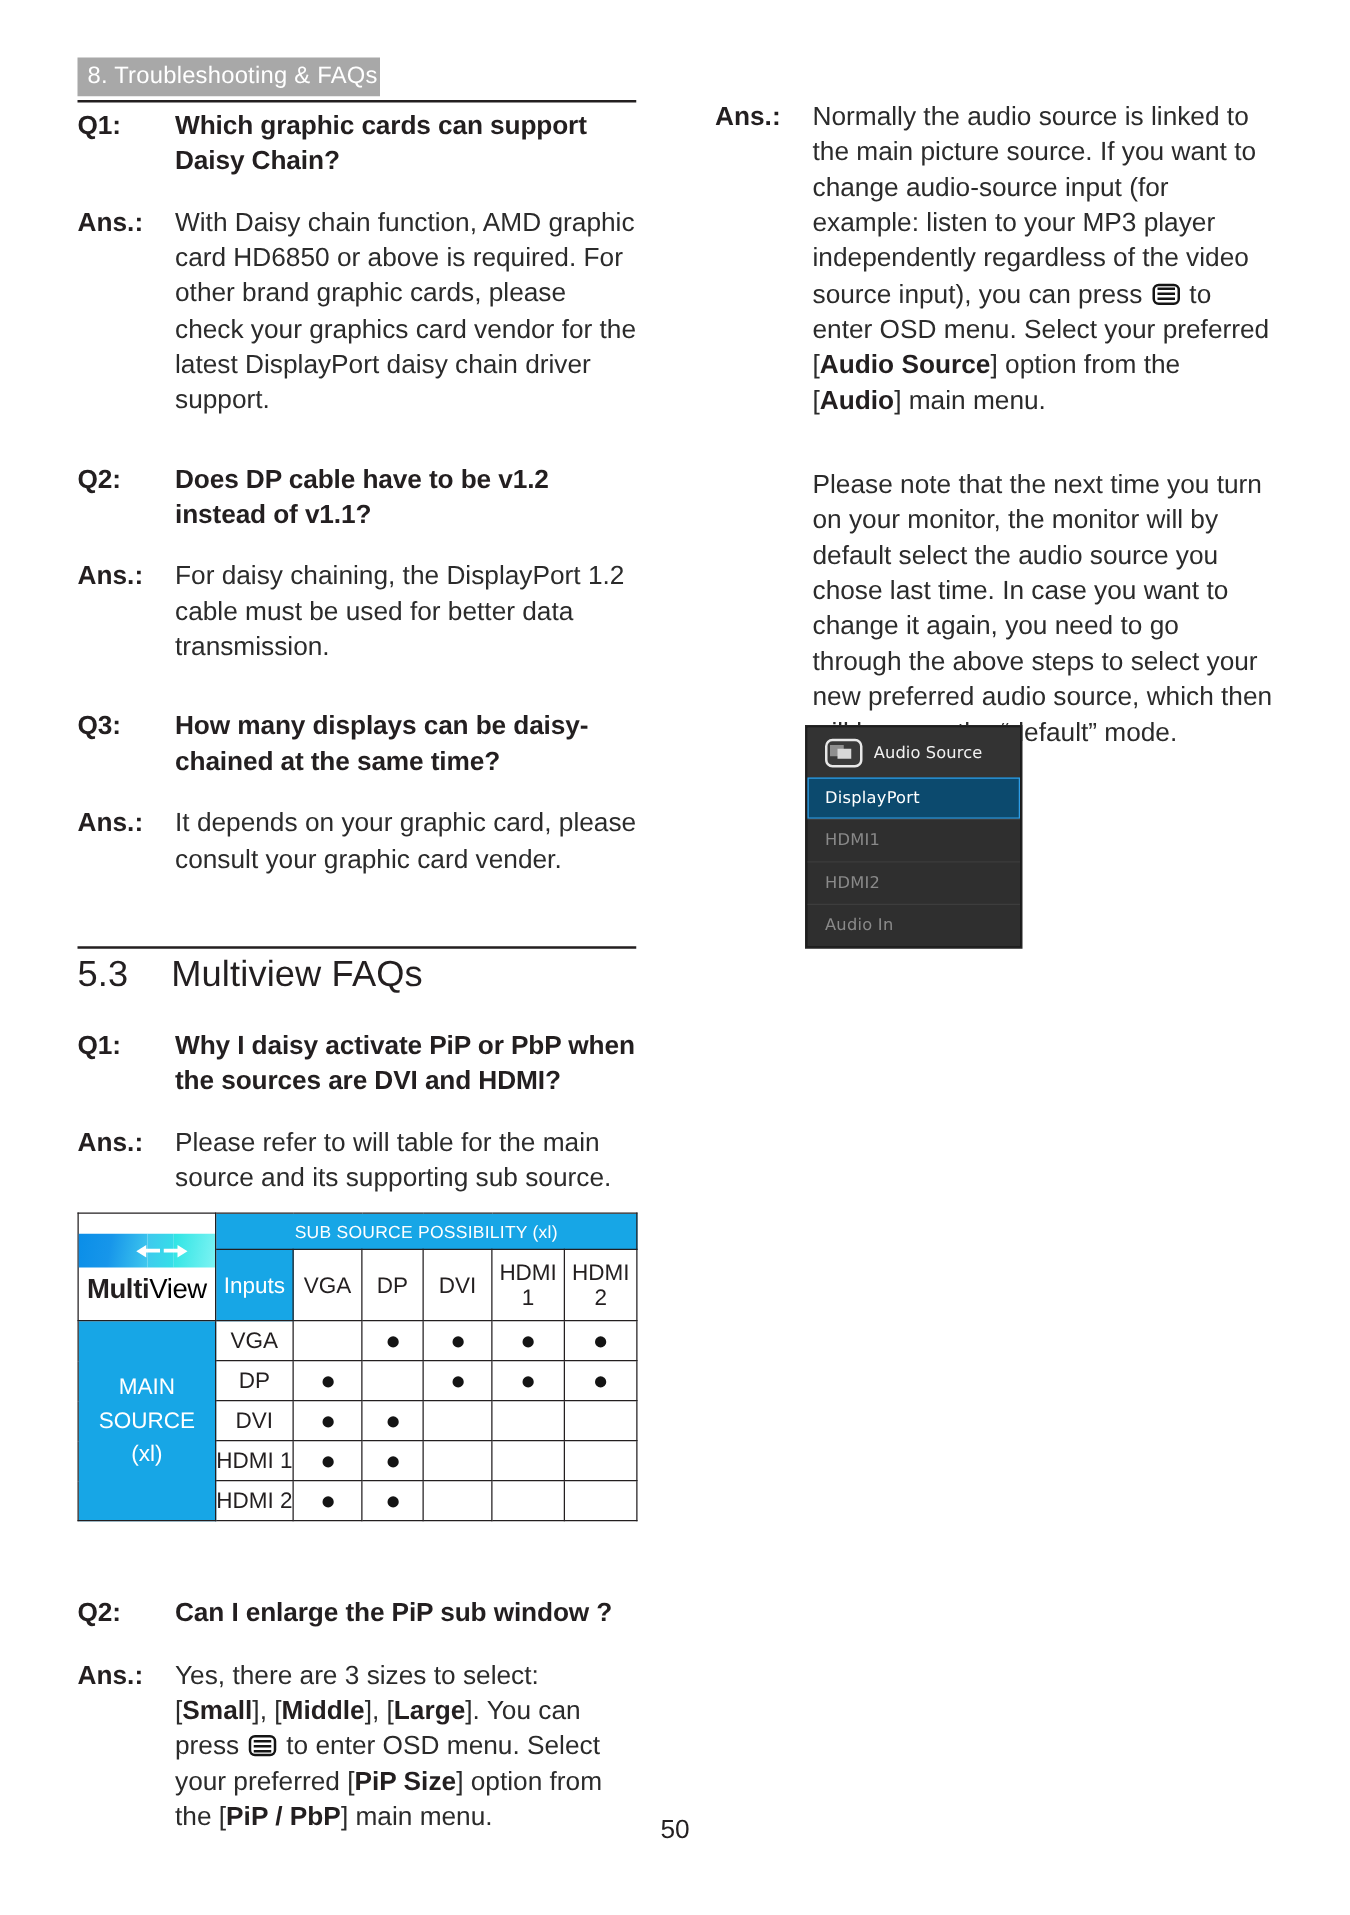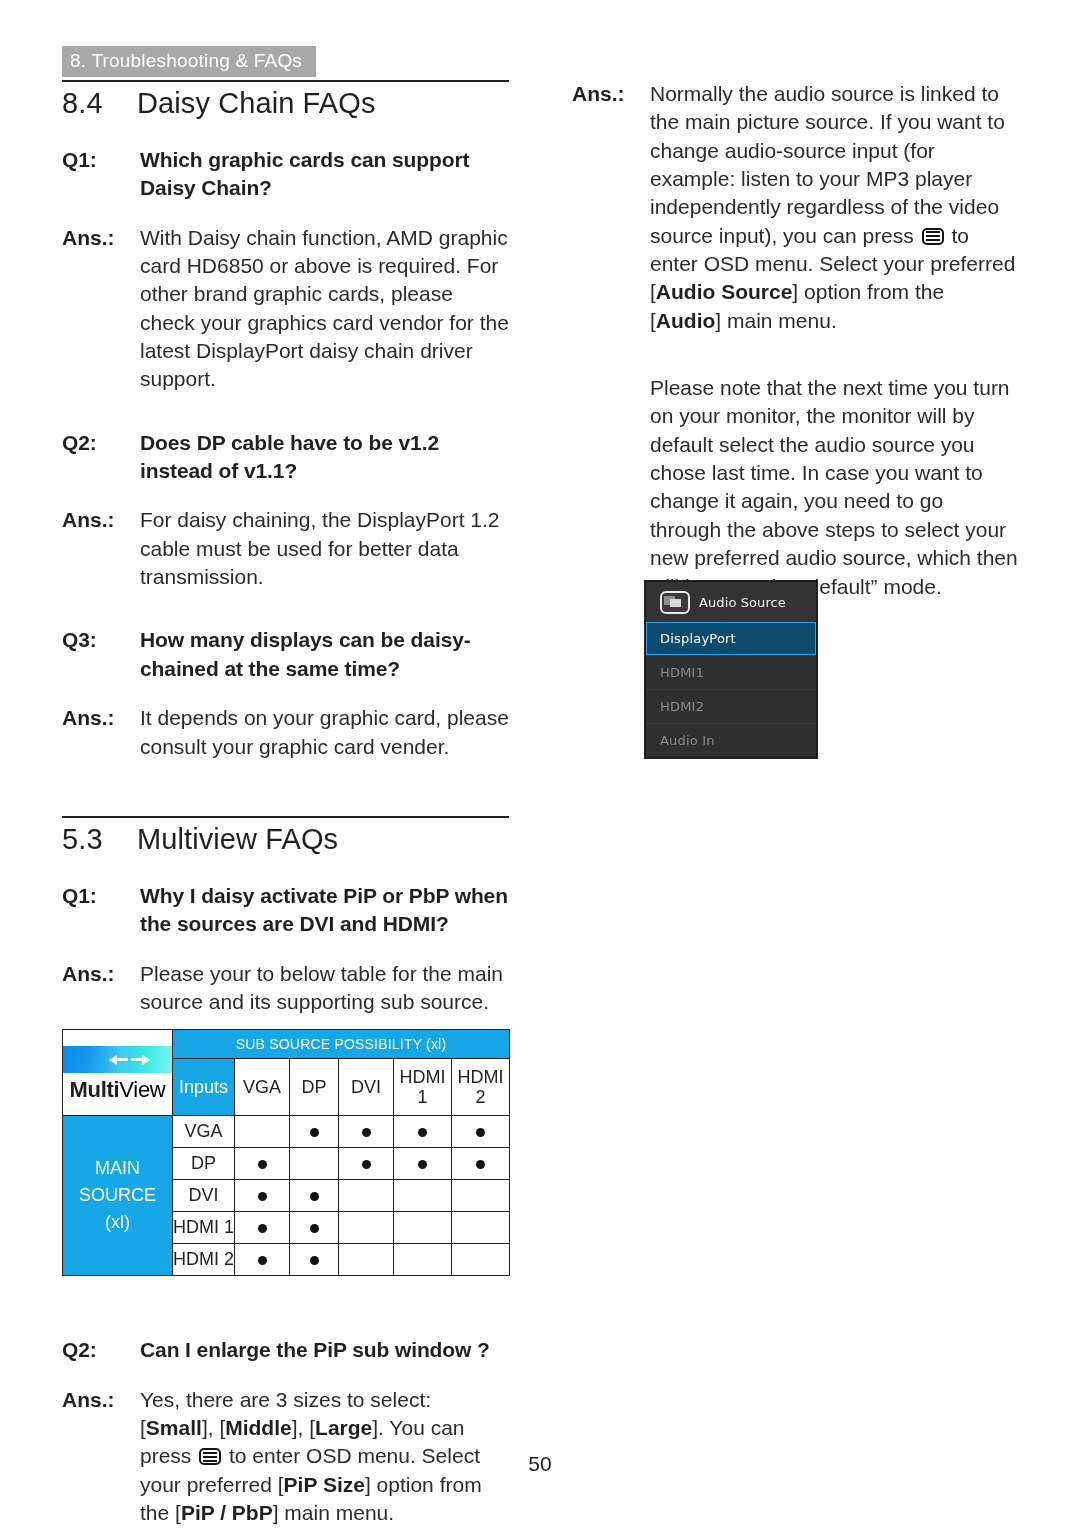--- a/index.html
+++ b/index.html
@@ -24,21 +24,21 @@
 
   
   .header-tab {
     position: absolute;
     left: 62px;
     top: 46px;
     background: #a8a8a8;
     color: #ffffff;
     font-size: 19px;
     letter-spacing: 0.2px;
-    padding: 5px 14px 7px 8px;
+    padding: 5px 2px 7px 8px;
     line-height: 1.0;
     white-space: nowrap;
   }
 
   
   .col {
     position: absolute;
     top: 80px;
     width: 447px;
   }
@@ -283,24 +283,20 @@
 </head>
 <body>
 
 <div class="page">
 
   <div class="header-tab">8. Troubleshooting &amp; FAQs</div>
 
   <div class="col col-left">
 
     <div class="rule"></div>
-    <div class="sec-head">
-      <span class="sec-num">8.4</span>
-      <span class="sec-title">Daisy Chain FAQs</span>
-    </div>
 
     <div class="qa q">
       <span class="qa-label">Q1:</span>
       <span class="qa-body">Which graphic cards can support Daisy Chain?</span>
     </div>
     <div class="gap-sm"></div>
     <div class="qa a">
       <span class="qa-label">Ans.:</span>
       <span class="qa-body">With Daisy chain function, AMD graphic card HD6850 or above is required. For other brand graphic cards, please check your graphics card vendor for the latest DisplayPort daisy chain driver support.</span>
     </div>
@@ -337,21 +333,21 @@
       <span class="sec-title">Multiview FAQs</span>
     </div>
 
     <div class="qa q">
       <span class="qa-label">Q1:</span>
       <span class="qa-body">Why I daisy activate PiP or PbP when the sources are DVI and HDMI?</span>
     </div>
     <div class="gap-sm"></div>
     <div class="qa a">
       <span class="qa-label">Ans.:</span>
-      <span class="qa-body">Please your to below table for the main source and its supporting sub source.</span>
+      <span class="qa-body">Please refer to will table for the main source and its supporting sub source.</span>
     </div>
 
     <div class="mv-wrap">
       <table class="mv">
         <colgroup>
           <col style="width:110px">
           <col style="width:62px">
           <col style="width:55px">
           <col style="width:49px">
           <col style="width:55px">

